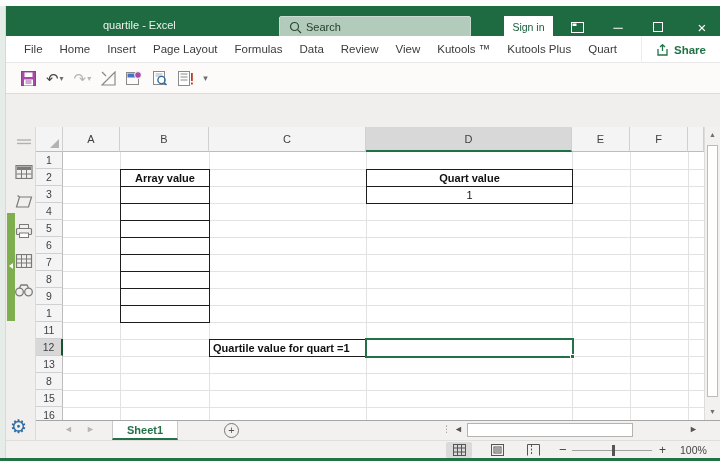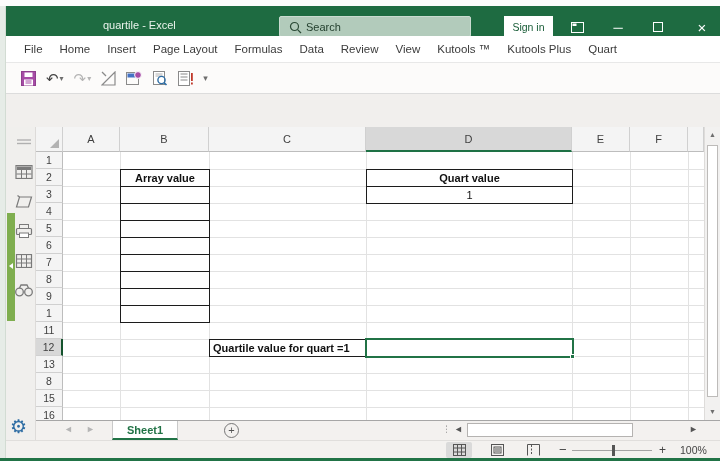--- a/index.html
+++ b/index.html
@@ -132,20 +132,27 @@
     <div class="rtab">Home</div>
     <div class="rtab">Insert</div>
     <div class="rtab">Page Layout</div>
     <div class="rtab">Formulas</div>
     <div class="rtab">Data</div>
     <div class="rtab">Review</div>
     <div class="rtab">View</div>
     <div class="rtab">Kutools ™</div>
     <div class="rtab">Kutools Plus</div>
     <div class="rtab">Quart</div>
+    <div class="share-wrap">
+    <svg width="13" height="12" viewBox="0 0 13 12">
+        <path d="M2 5 v6 h9 v-6" fill="none" stroke="#217346" stroke-width="1.3"></path>
+        <path d="M6.5 7 V1 M4 3 l2.5-2.3 L9 3" fill="none" stroke="#217346" stroke-width="1.3"></path>
+      </svg>
+    <span class="share-label">Share</span>
+  </div>
 </div>
 
 <div class="abs qatrow">
   <div class="qbtn">
     <svg width="15" height="15" viewBox="0 0 15 15">
         <rect x="0.5" y="0.5" width="14" height="14" fill="#a64ca6" stroke="#8e3f8e"></rect>
         <rect x="3.5" y="1.5" width="8" height="4.5" fill="#fff"></rect>
         <rect x="3" y="8.5" width="9" height="6" fill="#fff"></rect>
         <line x1="4.5" y1="10" x2="10.5" y2="10" stroke="#a64ca6"></line>
         <line x1="4.5" y1="12" x2="10.5" y2="12" stroke="#a64ca6"></line>

